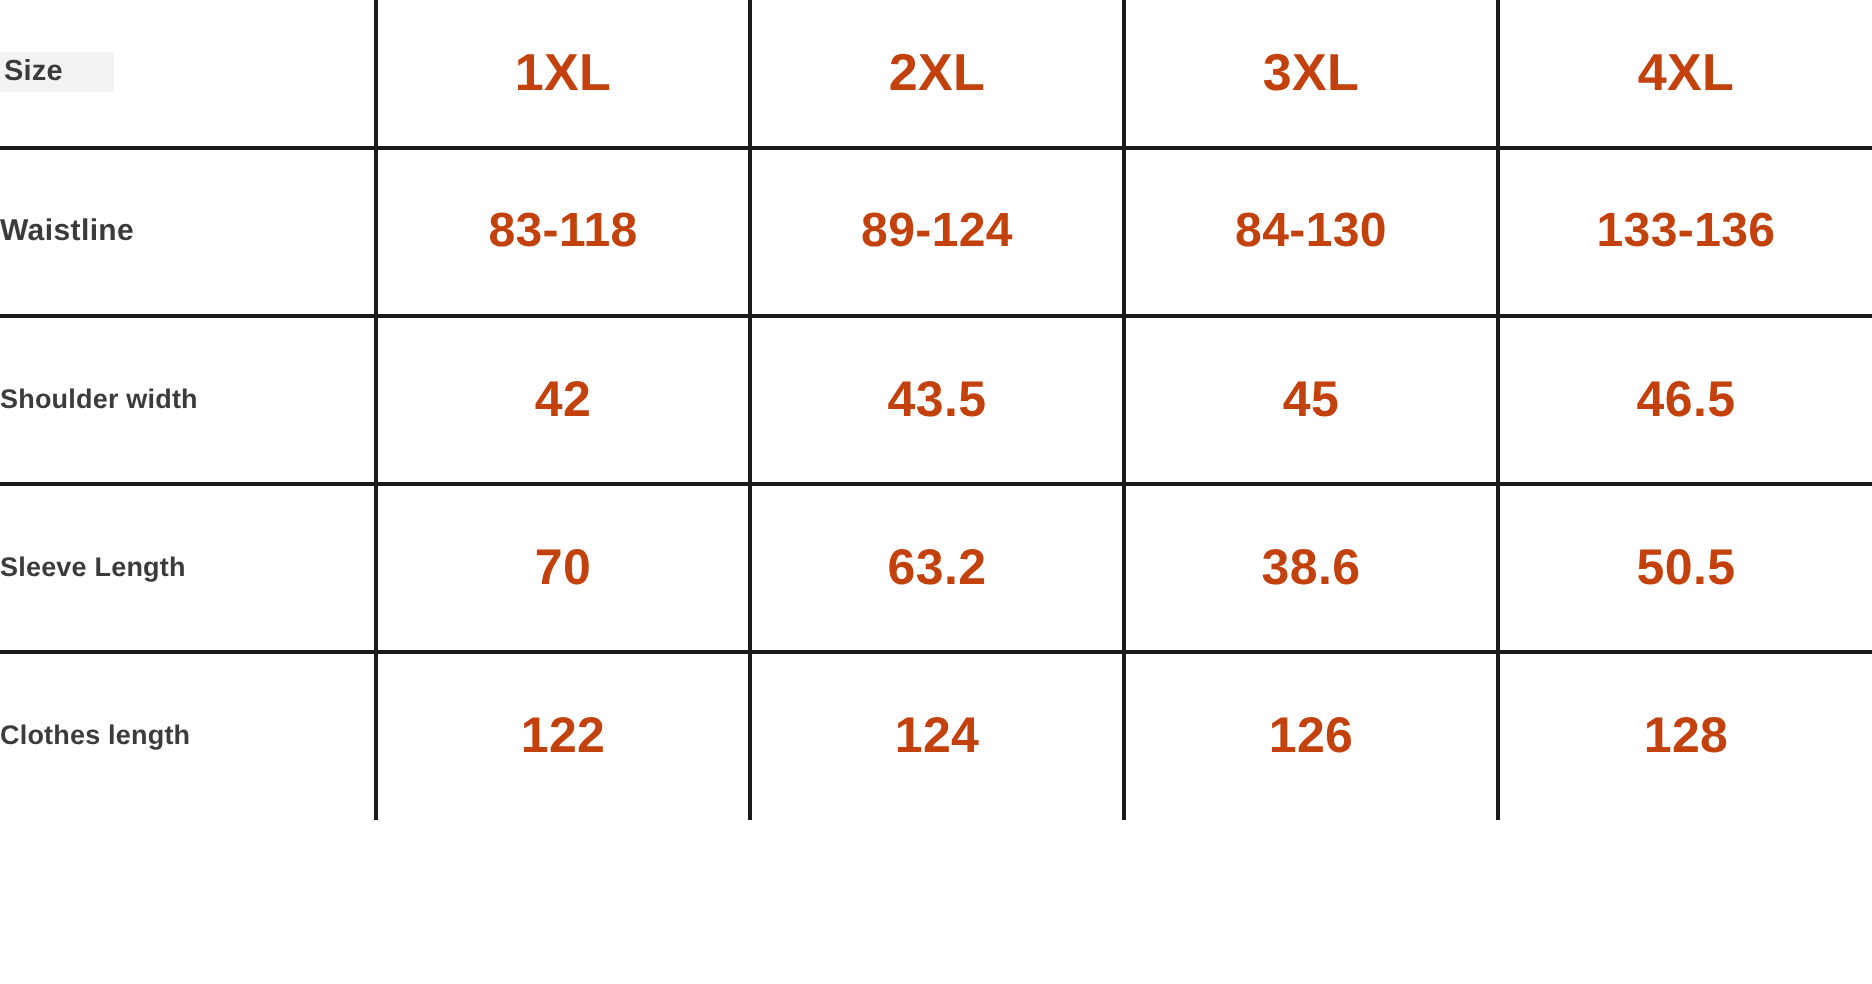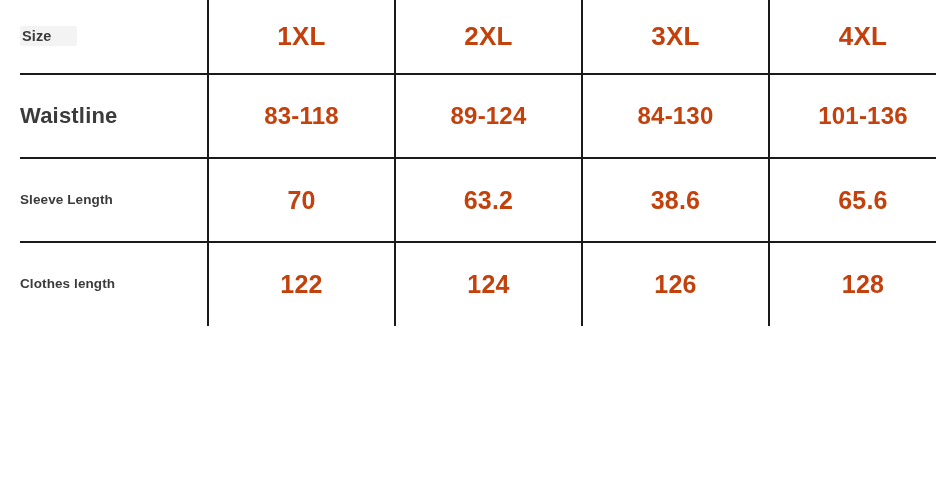--- a/index.html
+++ b/index.html
@@ -14,21 +14,20 @@
     font-family: "Liberation Sans", sans-serif;
     -webkit-font-smoothing: antialiased;
   }
 
   .size-chart {
     width: 936px;
     height: 380px;
     position: relative;
     background: #ffffff;
     box-sizing: border-box;
-    padding-left: 20px;
   }
 
   table.chart {
     width: 936px;
     border-collapse: collapse;
     table-layout: fixed;
     background: #ffffff;
   }
 
   table.chart col.label-col { width: 188px; }
@@ -60,21 +59,21 @@
     font-weight: bold;
     font-size: 13.5px;
     line-height: 1.35;
     letter-spacing: 0.1px;
     box-sizing: border-box;
   }
   .rlabel.head {
     font-size: 14.5px;
   }
   .rlabel.big {
-    font-size: 22px;
+    font-size: 15px;
     letter-spacing: 0.2px;
   }
   .rlabel .hl {
     background: #f4f3f3;
     padding: 2px 26px 2px 2px;
     border-radius: 2px;
   }
 
   
   .rvalue {
@@ -113,30 +112,37 @@
         <td class="rvalue head">3XL</td>
         <td class="rvalue head last-col">4XL</td>
       </tr>
 
 
       <tr class="row-2">
         <td class="rlabel big">Waistline</td>
         <td class="rvalue range">83-118</td>
         <td class="rvalue range">89-124</td>
         <td class="rvalue range">84-130</td>
-        <td class="rvalue range last-col">101-136</td>
+        <td class="rvalue range last-col">133-136</td>
       </tr>
 
+      <tr class="row-3">
+        <td class="rlabel">Shoulder width</td>
+        <td class="rvalue">42</td>
+        <td class="rvalue">43.5</td>
+        <td class="rvalue">45</td>
+        <td class="rvalue last-col">46.5</td>
+      </tr>
 
       <tr class="row-4">
         <td class="rlabel">Sleeve Length</td>
         <td class="rvalue">70</td>
         <td class="rvalue">63.2</td>
         <td class="rvalue">38.6</td>
-        <td class="rvalue last-col">65.6</td>
+        <td class="rvalue last-col">50.5</td>
       </tr>
 
       <tr class="row-5">
         <td class="rlabel">Clothes length</td>
         <td class="rvalue">122</td>
         <td class="rvalue">124</td>
         <td class="rvalue">126</td>
         <td class="rvalue last-col">128</td>
       </tr>
 

